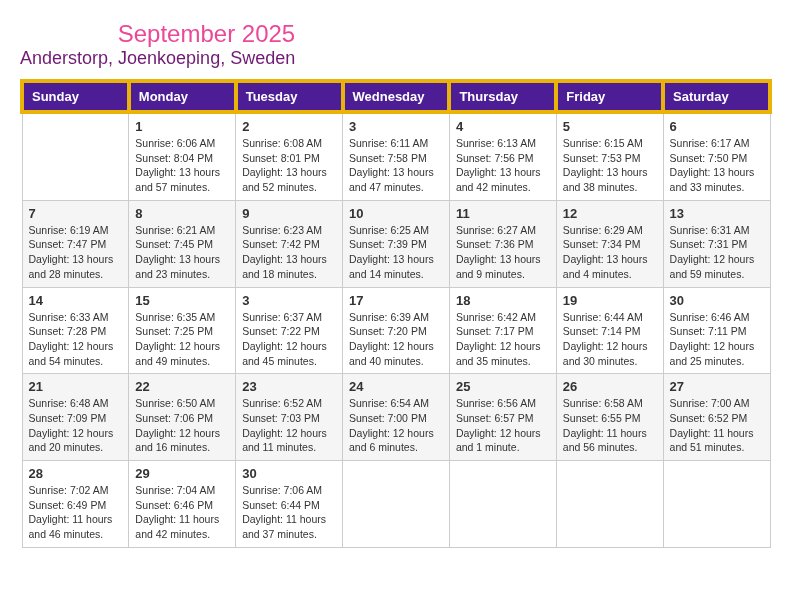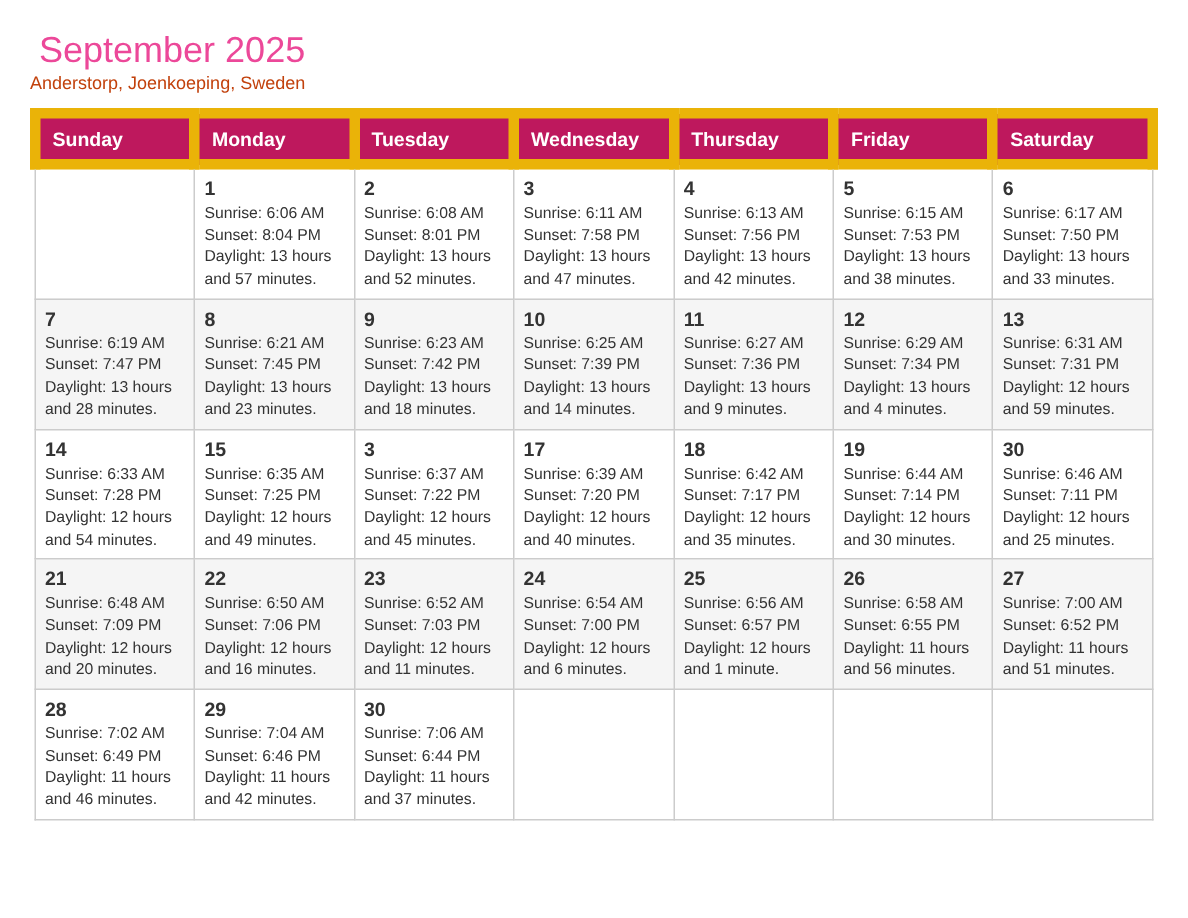--- a/index.html
+++ b/index.html
@@ -23,36 +23,36 @@
     }
     .title-section {
       text-align: right;
     }
     .month-title {
       font-size: 24px;
       font-weight: normal;
       color: #ec4899;
     }
     .subtitle {
-      font-size: 12px;
-      color: #c2410c;
+      font-size: 18px;
+      color: #701a75;
     }
     .calendar {
       width: 100%;
       border-collapse: collapse;
       border: 1px solid #ccc;
     }
     .calendar th {
-      background-color: #be185d;
+      background-color: #4c1d95;
       color: #fff;
       font-size: 13px;
       font-weight: bold;
       padding: 6px 8px;
       text-align: left;
-      border: 7px solid #eab308;
+      border: 4px solid #eab308;
     }
     .calendar td {
       width: 107px;
       vertical-align: top;
       padding: 5px 6px;
       border: 1px solid #ccc;
       font-size: 11px;
       color: #333;
       background: #fff;
       min-height: 80px;

